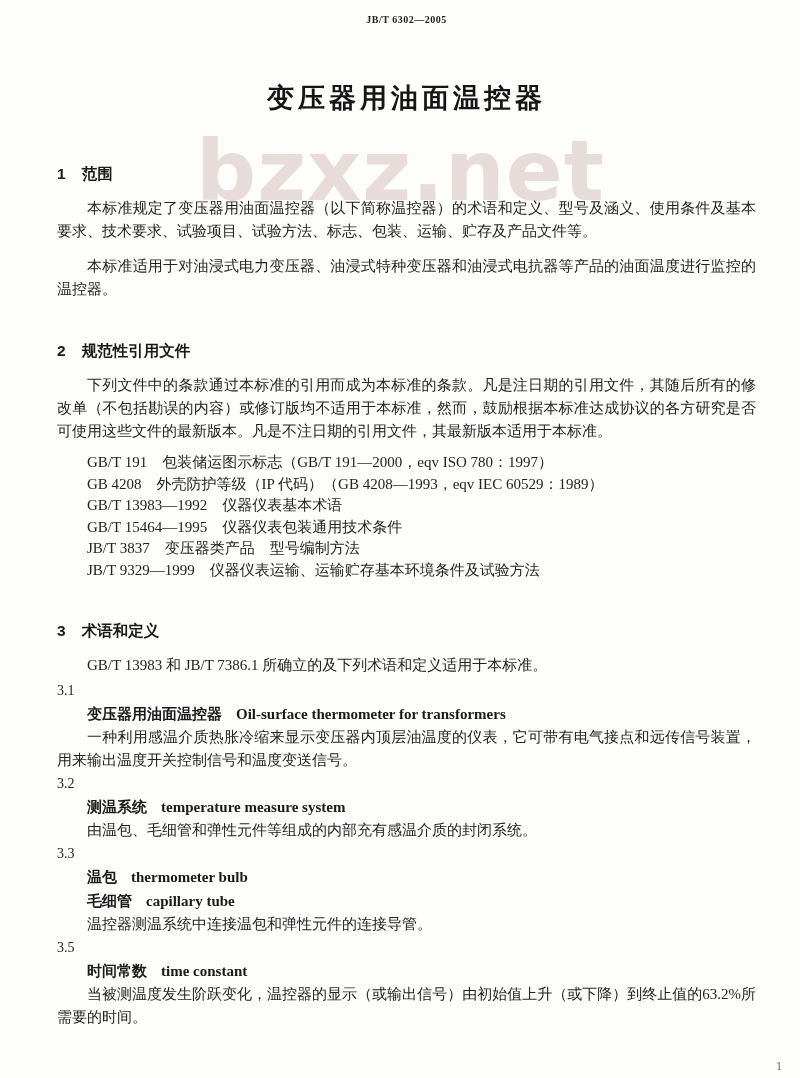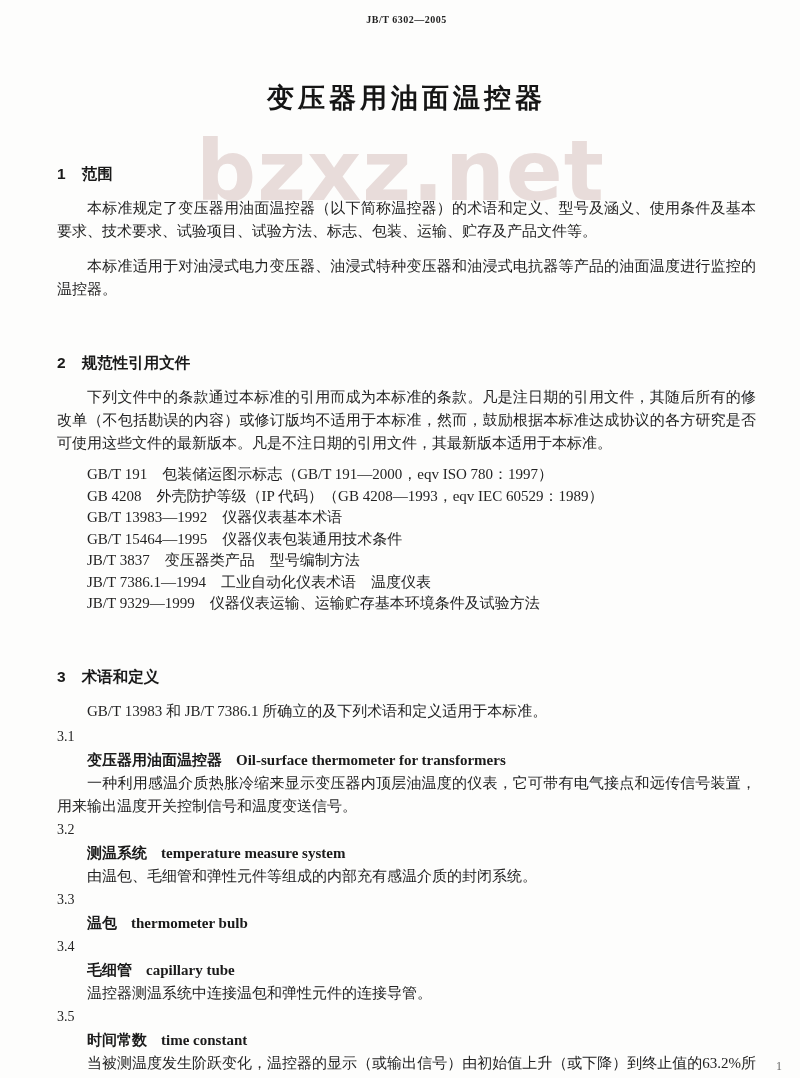--- a/index.html
+++ b/index.html
@@ -41,21 +41,21 @@
   .doc-title {
     margin: 55px 0 0 0;
     text-align: center;
     font-family: "Liberation Sans", "DejaVu Sans", sans-serif;
     font-size: 27px;
     font-weight: bold;
     letter-spacing: 4px;
     color: #151515;
   }
   .sec-heading {
-    margin-top: 52px;
+    margin-top: 40px;
     font-family: "Liberation Sans", "DejaVu Sans", sans-serif;
     font-size: 15.5px;
     font-weight: bold;
     color: #1a1a1a;
   }
   .sec-heading.first { margin-top: 48px; }
   .sec-heading .num { margin-right: 16px; }
   .body-p {
     margin: 12px 0 0 0;
     font-size: 15px;
@@ -136,21 +136,20 @@
     <div class="sec-heading">
       <span class="num">2</span><span>规范性引用文件</span>
     </div>
     <p class="body-p tight">下列文件中的条款通过本标准的引用而成为本标准的条款。凡是注日期的引用文件，其随后所有的修改单（不包括勘误的内容）或修订版均不适用于本标准，然而，鼓励根据本标准达成协议的各方研究是否可使用这些文件的最新版本。凡是不注日期的引用文件，其最新版本适用于本标准。</p>
     <div class="ref-list">
       <p class="ref-item">GB/T 191　包装储运图示标志（GB/T 191—2000，eqv ISO 780：1997）</p>
       <p class="ref-item">GB 4208　外壳防护等级（IP 代码）（GB 4208—1993，eqv IEC 60529：1989）</p>
       <p class="ref-item">GB/T 13983—1992　仪器仪表基本术语</p>
       <p class="ref-item">GB/T 15464—1995　仪器仪表包装通用技术条件</p>
       <p class="ref-item">JB/T 3837　变压器类产品　型号编制方法</p>
-      <p class="ref-item">JB/T 7386.1—1994　工业自动化仪表术语　温度仪表</p>
       <p class="ref-item">JB/T 9329—1999　仪器仪表运输、运输贮存基本环境条件及试验方法</p>
     </div>
 
     <div class="sec-heading">
       <span class="num">3</span><span>术语和定义</span>
     </div>
     <p class="body-p tight">GB/T 13983 和 JB/T 7386.1 所确立的及下列术语和定义适用于本标准。</p>
 
     <div class="terms-area">
 
@@ -164,21 +163,20 @@
       <div class="term-line">
         <span class="term-cn">测温系统</span><span class="term-en">temperature measure system</span>
       </div>
       <p class="def-p">由温包、毛细管和弹性元件等组成的内部充有感温介质的封闭系统。</p>
 
       <div class="clause-num">3.3</div>
       <div class="term-line">
         <span class="term-cn">温包</span><span class="term-en">thermometer bulb</span>
       </div>
 
-      <div class="clause-num">3.4</div>
       <div class="term-line">
         <span class="term-cn">毛细管</span><span class="term-en">capillary tube</span>
       </div>
       <p class="def-p">温控器测温系统中连接温包和弹性元件的连接导管。</p>
 
       <div class="clause-num">3.5</div>
       <div class="term-line">
         <span class="term-cn">时间常数</span><span class="term-en">time constant</span>
       </div>
       <p class="def-p">当被测温度发生阶跃变化，温控器的显示（或输出信号）由初始值上升（或下降）到终止值的63.2%所需要的时间。</p>

